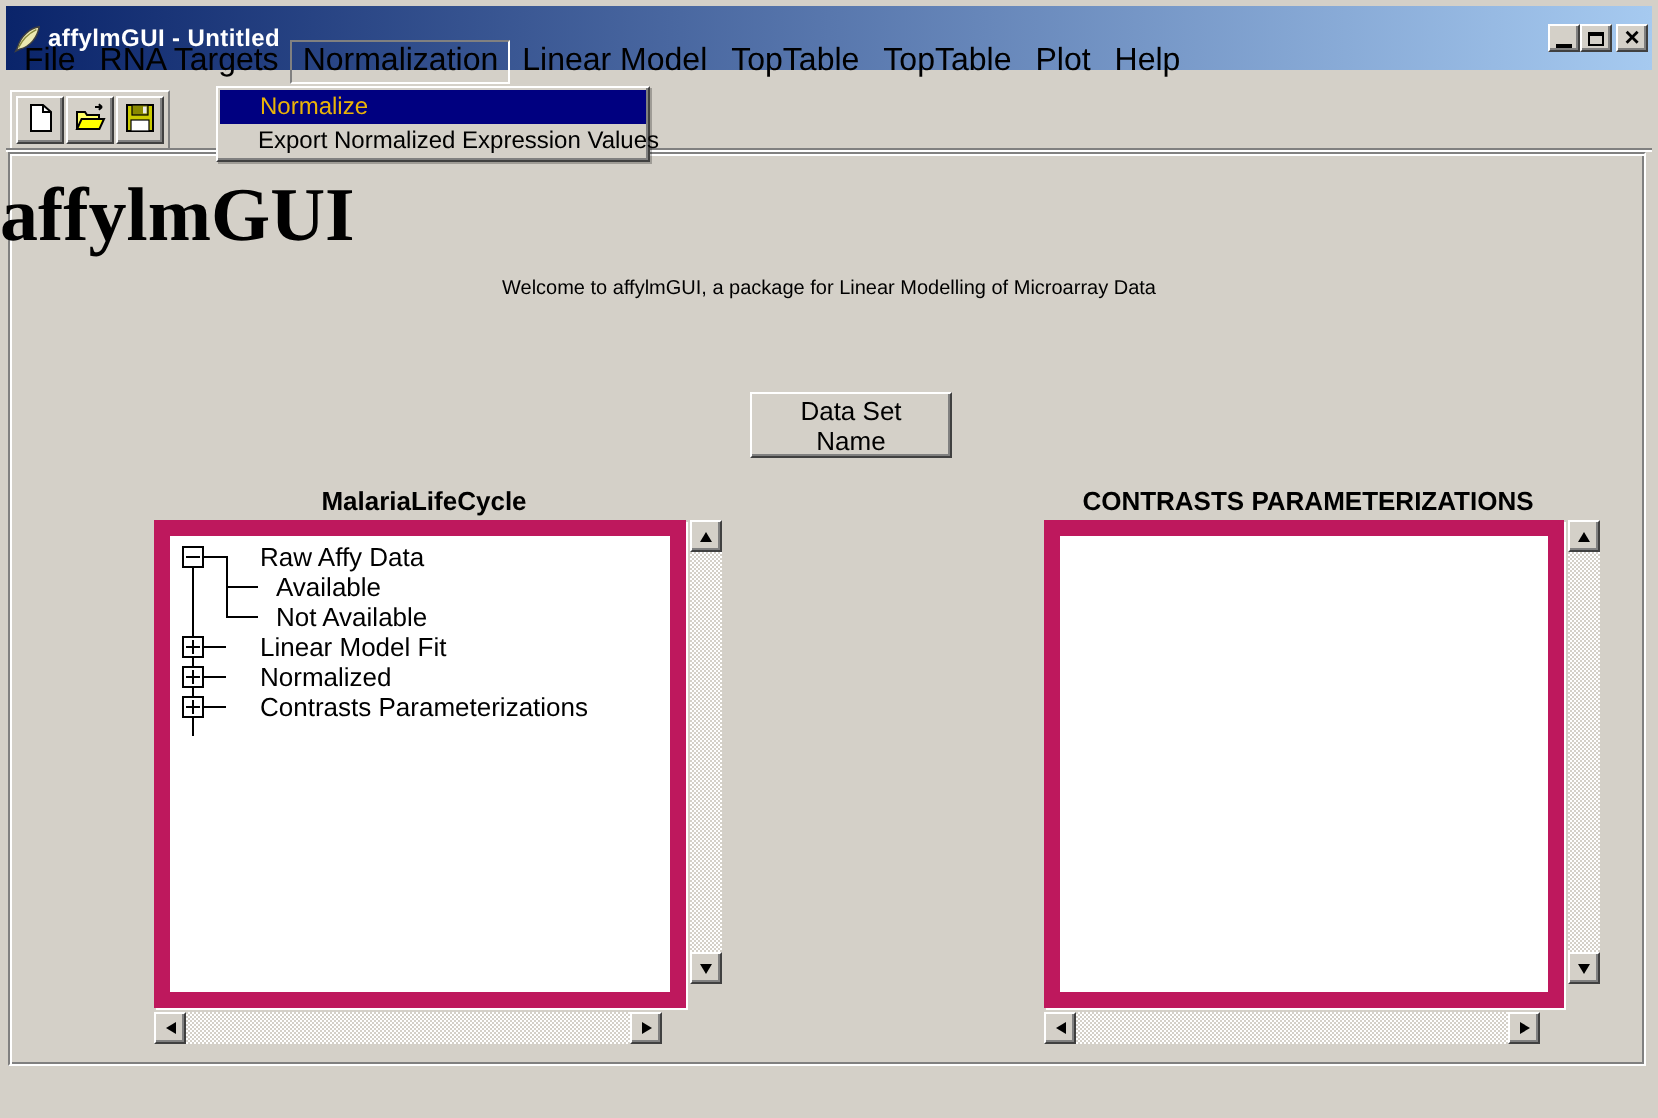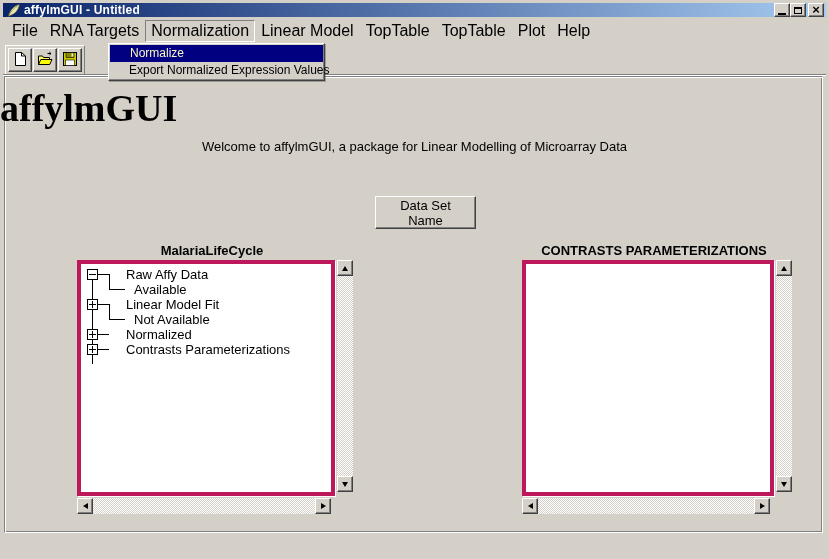--- a/index.html
+++ b/index.html
@@ -4,21 +4,21 @@
 <style>
   html,body{margin:0;padding:0;background:#808080;}
   #window{
     position:relative;width:829px;height:559px;background:#d4d0c8;
     font-family:"Liberation Sans",sans-serif;color:#000;overflow:hidden;
     box-sizing:border-box;
     box-shadow:inset 1px 1px 0 #dcdac f, inset 1px 1px 0 #e8e6e0, inset -1px -1px 0 #404040, inset -2px -2px 0 #808080, inset 2px 2px 0 #fff;
   }
   
   .titlebar{
-    position:absolute;left:3px;top:3px;right:3px;height:14px;
+    position:absolute;left:3px;top:3px;right:3px;height:32px;
     background:linear-gradient(to right,#0a246a,#a6caf0);
     display:flex;align-items:center;padding:0 2px;
   }
   .titlebar .app-icon{width:15px;height:15px;margin:0 3px 0 1px;flex:none;display:flex;}
   .titlebar .title-text{color:#fff;font-weight:bold;font-size:12px;letter-spacing:.2px;white-space:nowrap;}
   .win-btns{margin-left:auto;display:flex;align-items:center;}
   .win-btn{
     width:16px;height:14px;background:#d4d0c8;margin-left:0;
     border:1px solid;border-color:#fff #404040 #404040 #fff;
     box-shadow:inset -1px -1px 0 #808080;
@@ -56,44 +56,44 @@
     box-shadow:inset 1px 1px 0 #fff, inset -1px -1px 0 #808080;
   }
   
   .dropdown{
     position:absolute;left:108px;top:43px;width:213px;z-index:20;
     background:#d4d0c8;padding:1px;
     border:1px solid;border-color:#fff #404040 #404040 #fff;
     box-shadow:inset -1px -1px 0 #808080,1px 1px 0 rgba(0,0,0,.25);
   }
   .dd-item{height:17px;line-height:17px;font-size:12px;padding-left:19px;white-space:nowrap;}
-  .dd-item.hl{background:#000080;color:#fef9c3;padding-left:20px;}
+  .dd-item.hl{background:#000080;color:#eab308;padding-left:20px;}
   
   .app-title{
     position:absolute;left:0;right:0;top:86px;text-align:left;
     font-family:"Liberation Serif",serif;font-weight:bold;font-size:38px;line-height:44px;
   }
-  .welcome{position:absolute;left:0;right:0;top:139px;text-align:center;font-size:13px;}
+  .welcome{position:absolute;left:0;right:0;top:139px;text-align:center;font-size:10px;}
   .dataset-btn{
     position:absolute;left:375px;top:196px;width:101px;height:33px;
     background:#d4d0c8;font-family:"Liberation Sans",sans-serif;font-size:13px;
     border:1px solid;border-color:#fff #404040 #404040 #fff;
     box-shadow:inset -1px -1px 0 #808080;box-sizing:border-box;
   }
   
   .panel-header{position:absolute;text-align:center;font-weight:bold;font-size:13px;white-space:nowrap;}
   .hdr-left{left:77px;top:243px;width:270px;}
   .hdr-right{left:522px;top:243px;width:264px;}
   
   .panel{position:absolute;}
   .panel-left{left:77px;top:260px;}
   .panel-right{left:522px;top:260px;}
   .prow{display:flex;}
   .listbox{
-    background:#fff;border:4px solid #be185d;box-sizing:content-box;
+    background:#fff;border:8px solid #be185d;box-sizing:content-box;
     box-shadow:1px 1px 0 #fff;position:relative;overflow:hidden;
   }
   .lb-left{width:250px;height:228px;}
   .lb-right{width:244px;height:228px;}
   .checker{
     background-color:#d4d0c8;
     background-image:
       linear-gradient(45deg,#fff 25%,transparent 25%,transparent 75%,#fff 75%),
       linear-gradient(45deg,#fff 25%,transparent 25%,transparent 75%,#fff 75%);
     background-position:0 0,1px 1px;background-size:2px 2px;
@@ -219,30 +219,30 @@
           <div class="trow">
             <span class="nbox"></span>
             <span class="hline"></span>
             <span class="tlabel">Raw Affy Data</span>
           </div>
           <div class="trow leaf">
             <span class="lv"></span>
             <span class="lh"></span>
             <span class="tlabel">Available</span>
           </div>
+          <div class="trow leaf">
+            <span class="lv"></span>
+            <span class="lh"></span>
+            <span class="tlabel">Not Available</span>
+          </div>
           <div class="trow">
             <span class="nbox plus"></span>
             <span class="hline"></span>
             <span class="tlabel">Linear Model Fit</span>
           </div>
-          <div class="trow leaf">
-            <span class="lv"></span>
-            <span class="lh"></span>
-            <span class="tlabel">Not Available</span>
-          </div>
           <div class="trow">
             <span class="nbox plus"></span>
             <span class="hline"></span>
             <span class="tlabel">Normalized</span>
           </div>
           <div class="trow">
             <span class="nbox plus"></span>
             <span class="hline"></span>
             <span class="tlabel">Contrasts Parameterizations</span>
           </div>

